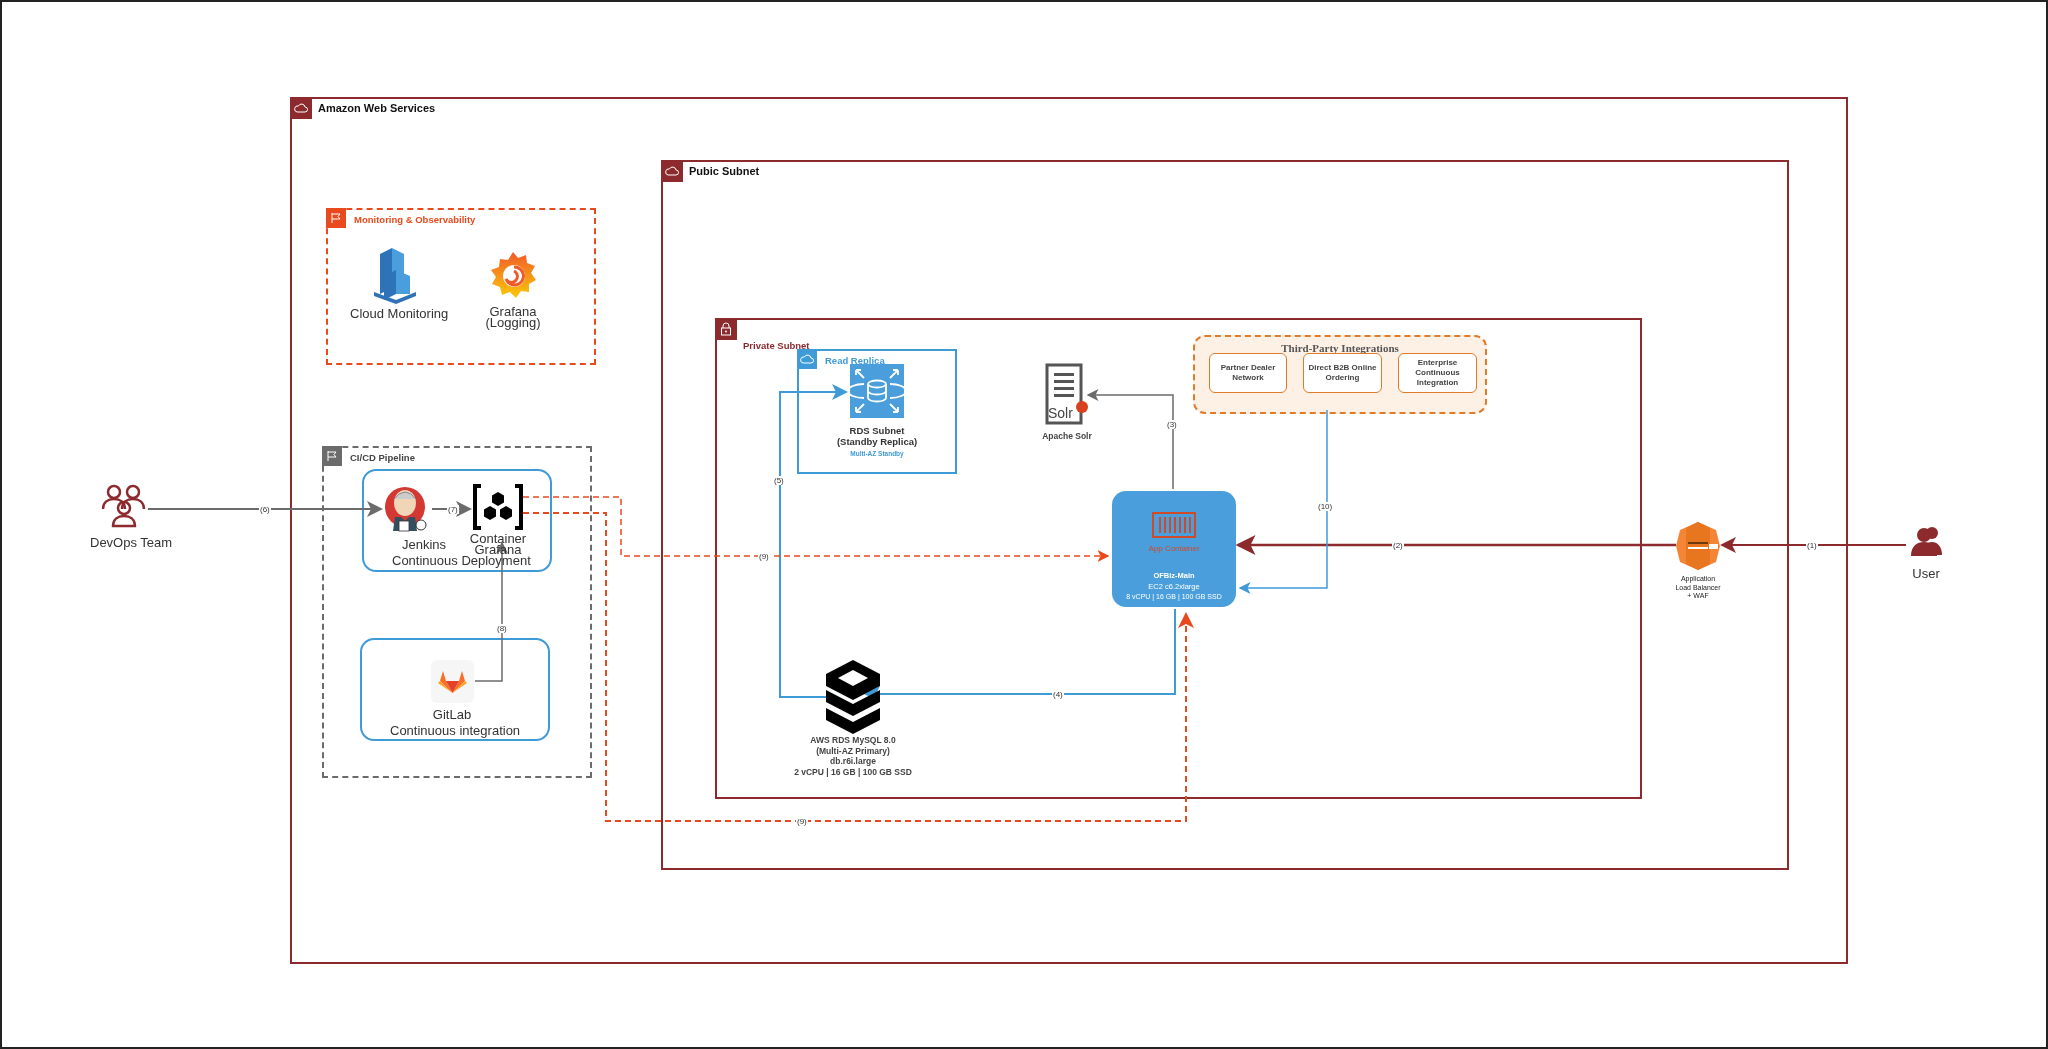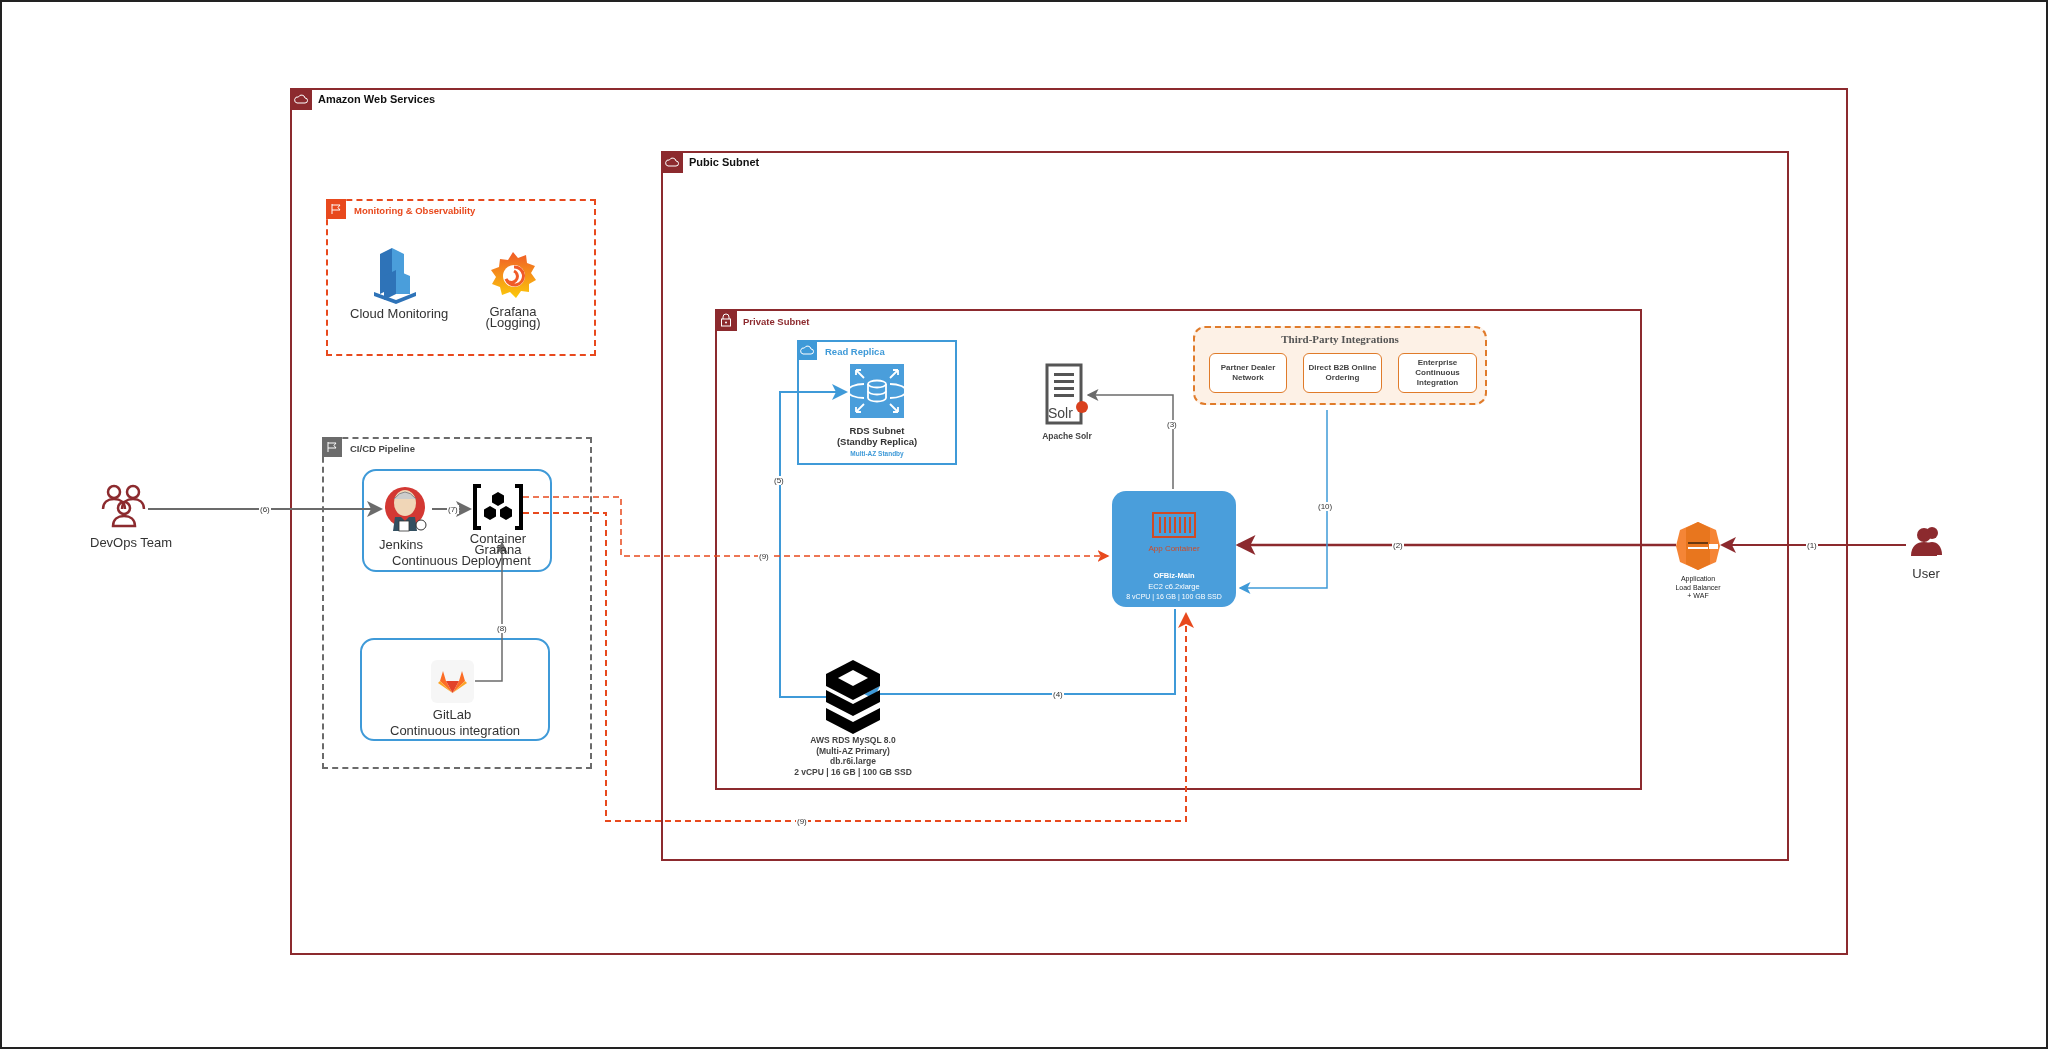--- a/index.html
+++ b/index.html
@@ -1,19 +1,19 @@
 <!DOCTYPE html>
 <html><head>
 <meta charset="utf-8">
 <style>
   html, body { margin:0; padding:0; background:#fff; }
   body { width:2048px; height:1049px; position:relative; overflow:hidden; font-family:"Liberation Sans", sans-serif; }
   .frame { position:absolute; left:0; top:0; width:2044px; height:1045px; border:2px solid #222; }
   .abs { position:absolute; }
-  .group { position:absolute; box-sizing:border-box; }
+  .group { position:absolute; box-sizing:border-box;margin-top:9px; }
   .grp-aws { border:2px solid #8c2a2e; }
   .grp-public { border:2px solid #8c2a2e; }
   .grp-private { border:2px solid #8c2a2e; }
   .grp-tag { position:absolute; left:-2px; top:-2px; width:22px; height:22px; background:#8c2a2e; display:flex; align-items:center; justify-content:center; }
   .grp-title { position:absolute; left:26px; top:3px; font-size:11px; font-weight:bold; color:#111; white-space:nowrap; }
   .grp-mon { border:2px dashed #e8491d; }
   .grp-cicd { border:2px dashed #6b6b6b; }
   .grp-replica { border:2px solid #3f9ad8; }
   .grp-third { border:2px dashed #e07b2a; border-radius:12px; background:#fdf1e6; }
   .rounded-blue { position:absolute; box-sizing:border-box; border:2px solid #3f9ad8; border-radius:14px; }
@@ -50,21 +50,21 @@
 </div>
 
 <div class="group grp-private" style="left:715px;top:309px;width:927px;height:481px;">
   <div class="grp-tag">
       <svg width="12" height="14" viewBox="0 0 12 14">
         <path d="M3 6V4a3 3 0 0 1 6 0v2" fill="none" stroke="#fff" stroke-width="1"></path>
         <rect x="1.5" y="6" width="9" height="7" fill="none" stroke="#fff" stroke-width="1"></rect>
         <circle cx="6" cy="9.5" r="1" fill="#fff"></circle>
       </svg>
     </div>
-  <div class="grp-title" style="font-size:9.5px;color:#8c2a2e;top:5px;text-align:center;">Private Subnet</div>
+  <div class="grp-title" style="font-size:9.5px;color:#8c2a2e;top:20px;text-align:center;">Private Subnet</div>
 </div>
 
 <div class="group grp-mon" style="left:326px;top:199px;width:270px;height:157px;">
   <div class="grp-tag" style="background:#e8491d;width:20px;height:20px;">
       <svg width="12" height="12" viewBox="0 0 12 12">
         <path d="M2 1v10M2 2h8L8 4.5 10 7H2" fill="none" stroke="#fff" stroke-width="1"></path>
       </svg>
     </div>
   <div class="grp-title" style="color:#e8491d;font-size:9.5px;top:4px;">Monitoring &amp; Observability</div>
 </div>
@@ -210,21 +210,21 @@
   <svg width="48" height="48" viewBox="0 0 48 48">
       <circle cx="22" cy="22" r="20" fill="#d33833"></circle>
       <ellipse cx="22" cy="18" rx="11" ry="13" fill="#f0d6b7"></ellipse>
       <path d="M11 14 Q22 0 33 14" fill="#ccc" stroke="#888"></path>
       <path d="M12 32 L32 32 L34 46 L10 46z" fill="#335061"></path>
       <path d="M18 32 L22 36 L26 32" fill="#d33833"></path>
       <rect x="16" y="36" width="10" height="10" fill="#fff" stroke="#333" stroke-width="0.8"></rect>
       <circle cx="38" cy="40" r="5" fill="#fff" stroke="#333" stroke-width="1"></circle>
     </svg>
 </div>
-<div class="lbl" style="left:379px;top:539px;width:44px;">Jenkins</div>
+<div class="lbl" style="left:402px;top:539px;width:44px;">Jenkins</div>
 
 <div class="abs" style="left:473px;top:484px;width:50px;height:46px;">
   <svg width="50" height="46" viewBox="0 0 50 46">
       <path d="M8 2 L2 2 L2 44 L8 44" fill="none" stroke="#000" stroke-width="4"></path>
       <path d="M42 2 L48 2 L48 44 L42 44" fill="none" stroke="#000" stroke-width="4"></path>
       <path d="M25 8 l6 3.5 v7 l-6 3.5 l-6 -3.5 v-7z" fill="#000"></path>
       <path d="M17 22 l6 3.5 v7 l-6 3.5 l-6 -3.5 v-7z" fill="#000"></path>
       <path d="M33 22 l6 3.5 v7 l-6 3.5 l-6 -3.5 v-7z" fill="#000"></path>
     </svg>
 </div>

